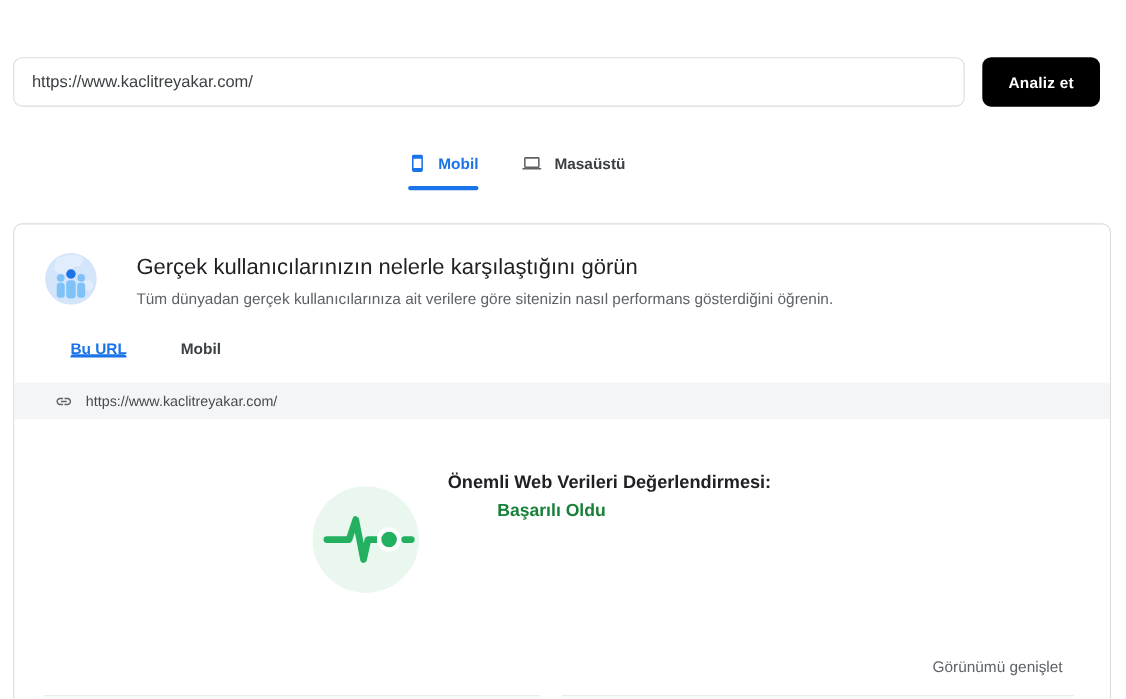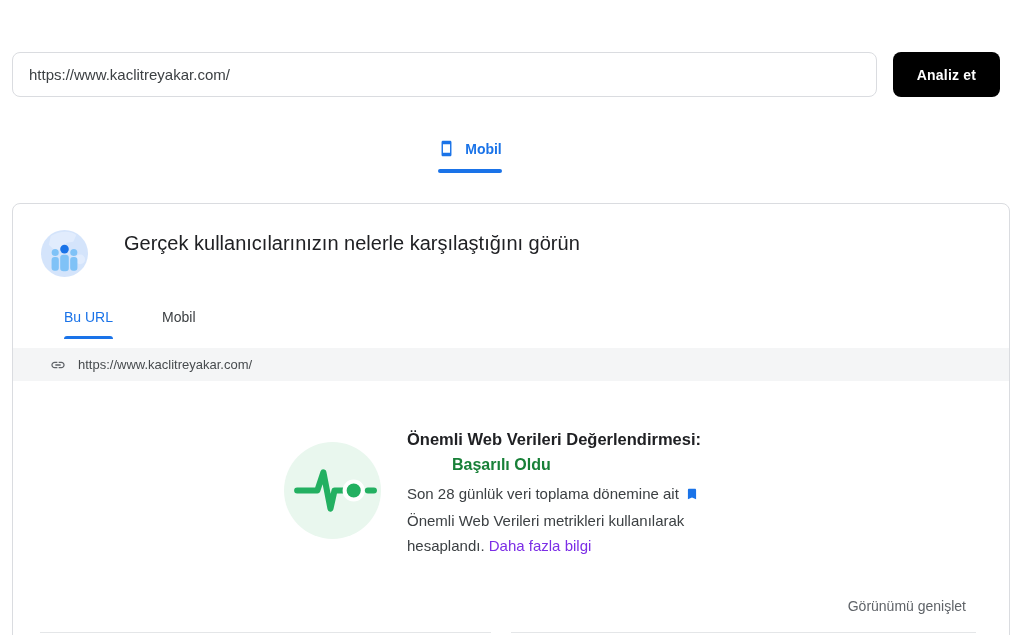--- a/index.html
+++ b/index.html
@@ -33,22 +33,22 @@
   .card { position: absolute; left: 12px; top: 203px; width: 998px; height: 520px;
     background: #fff; border: 1px solid #dadce0; border-radius: 8px; }
 
   .card-header { position: absolute; left: 28px; top: 26px; display: flex; gap: 36px; }
   .people-icon { width: 47px; height: 47px; flex: 0 0 auto; }
   .card-title { font-size: 20px; font-weight: 400; color: #202124; line-height: 26px; }
   .card-subtitle { margin-top: 5px; font-size: 14px; color: #5f6368; line-height: 20px; }
 
   
   .scope-tabs { position: absolute; left: 51px; top: 105px; display: flex; gap: 49px; }
-  .scope-tab { position: relative; font-size: 14px; font-weight: 400; color: #3c4043;
-    cursor: pointer; padding-bottom: 14px; }
+  .scope-tab { position: relative; font-size: 14px; font-weight: 700; color: #3c4043;
+    cursor: pointer; }
   .scope-tab.active { color: #1a73e8; }
   .scope-tab .underline { position: absolute; left: 0; right: 0; bottom: 0; height: 3px;
     border-radius: 3px 3px 0 0; background: #1a73e8; display: none; }
   .scope-tab.active .underline { display: block; }
 
   
   .url-strip { position: absolute; left: 0; top: 144px; width: 996px; height: 33px;
     background: #f4f5f6; display: flex; align-items: center; padding-left: 37px; gap: 12px; }
   .url-strip .link-text { font-size: 13px; color: #474b4e; }
 
@@ -80,40 +80,50 @@
   <div class="device-tabs">
     <div class="device-tab active">
       <span>
         <svg width="17" height="17" viewBox="0 0 24 24" fill="#1a73e8">
           <path d="M17 1H7c-1.1 0-2 .9-2 2v18c0 1.1.9 2 2 2h10c1.1 0 2-.9 2-2V3c0-1.1-.9-2-2-2zm0 17H7V6h10v12z"></path>
         </svg>
       </span>
       <span>Mobil</span>
       <span class="underline"></span>
     </div>
+    <div class="device-tab">
+      <span>
+        <svg width="21" height="17" viewBox="0 0 24 24" fill="#5f6368">
+          <path d="M20 18c1.1 0 2-.9 2-2V6c0-1.1-.9-2-2-2H4c-1.1 0-2 .9-2 2v10c0 1.1.9 2 2 2H0v2h24v-2h-4zM4 6h16v10H4V6z"></path>
+        </svg>
+      </span>
+      <span>Masaüstü</span>
+
+    </div>
   </div>
 
   <div class="card">
 
     <div class="card-header">
       <span class="people-icon">
         <svg width="47" height="47" viewBox="0 0 48 48">
           <circle cx="24" cy="24" r="24" fill="#d4e4fb"></circle>
           <path d="M10 6 C18 1 30 0 36 5 L33 12 L26 13 L24 19 L14 21 L8 15 Z" fill="#e1ecfd"></path>
           <circle cx="40" cy="30" r="5" fill="#e1ecfd"></circle>
           <circle cx="14.5" cy="23" r="3.6" fill="#7fc2f7"></circle>
           <rect x="10.8" y="27.6" width="7.4" height="14" rx="3" fill="#7fc2f7"></rect>
           <circle cx="33.5" cy="23" r="3.6" fill="#7fc2f7"></circle>
           <rect x="29.8" y="27.6" width="7.4" height="14" rx="3" fill="#7fc2f7"></rect>
           <circle cx="24" cy="19.5" r="4.4" fill="#1a73e8"></circle>
           <rect x="19.6" y="25.2" width="8.8" height="17" rx="3.4" fill="#7fc2f7"></rect>
         </svg>
       </span>
       <div>
         <div class="card-title">Gerçek kullanıcılarınızın nelerle karşılaştığını görün</div>
+        <div class="card-subtitle">Tüm dünyadan gerçek kullanıcılarınıza ait verilere göre sitenizin nasıl performans gösterdiğini öğrenin.</div>
       </div>
     </div>
 
     <div class="scope-tabs">
       <div class="scope-tab active">
         <span>Bu URL</span>
         <span class="underline"></span>
       </div>
       <div class="scope-tab">
         <span>Mobil</span>
@@ -135,30 +145,20 @@
         <svg width="97" height="97" viewBox="0 0 96 96">
           <circle cx="48" cy="48" r="48" fill="#e9f7ee"></circle>
           <path d="M13 48 H33 L39 30 L46 66 L50 48 H60" fill="none" stroke="#23b061" stroke-width="6" stroke-linejoin="round" stroke-linecap="round"></path>
           <circle cx="69" cy="48" r="9" fill="#23b061" stroke="#ffffff" stroke-width="4"></circle>
           <line x1="83" y1="48" x2="89" y2="48" stroke="#23b061" stroke-width="6" stroke-linecap="round"></line>
         </svg>
       </span>
       <div class="cwv-text">
         <div class="cwv-heading">Önemli Web Verileri Değerlendirmesi:</div>
         <div class="cwv-status">Başarılı Oldu</div>
-        <p class="cwv-body">
-          <span>Son 28 günlük veri toplama dönemine ait</span>
-          <span class="bookmark">
-            <svg width="14" height="14" viewBox="0 0 24 24" fill="#1a73e8">
-              <path d="M17 3H7c-1.1 0-2 .9-2 2v16l7-3 7 3V5c0-1.1-.9-2-2-2z"></path>
-            </svg>
-          </span>
-          <span>Önemli Web Verileri metrikleri kullanılarak hesaplandı.</span>
-          <a class="cwv-link">Daha fazla bilgi</a>
-        </p>
       </div>
     </div>
 
     <div class="expand-link">Görünümü genişlet</div>
 
     <div class="col-divider left"></div>
     <div class="col-divider right"></div>
   </div>
 
 </div>

